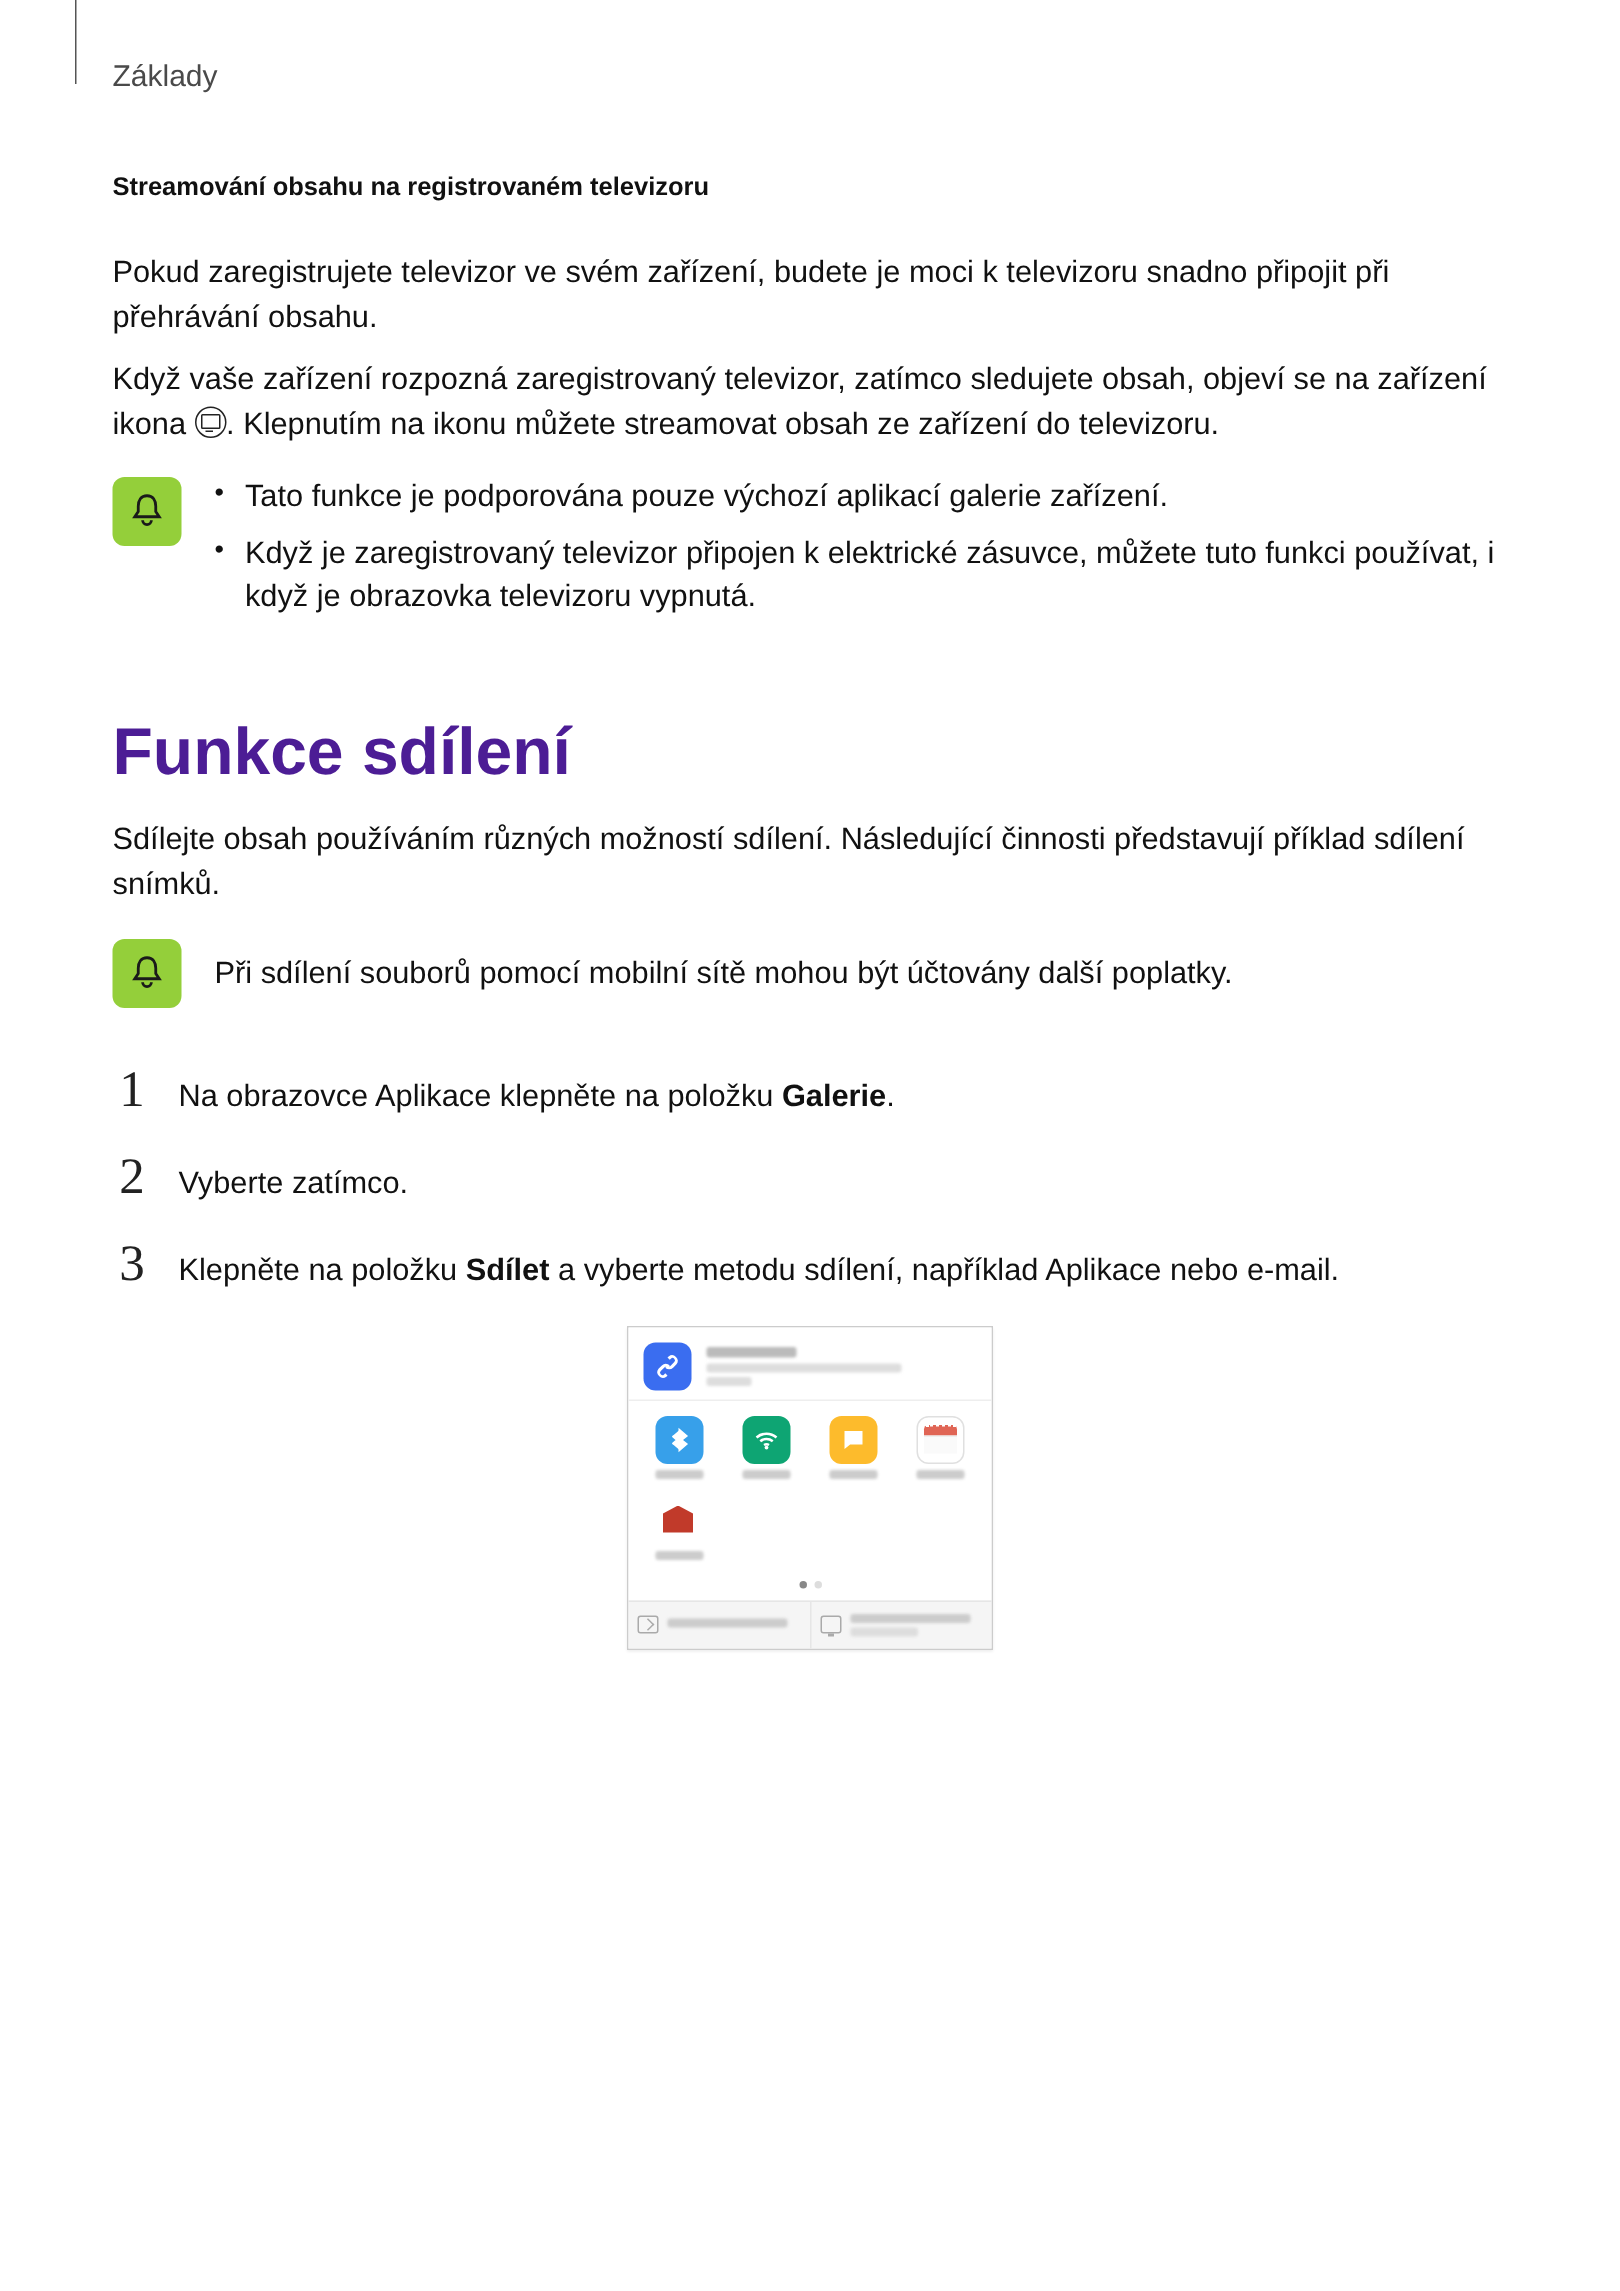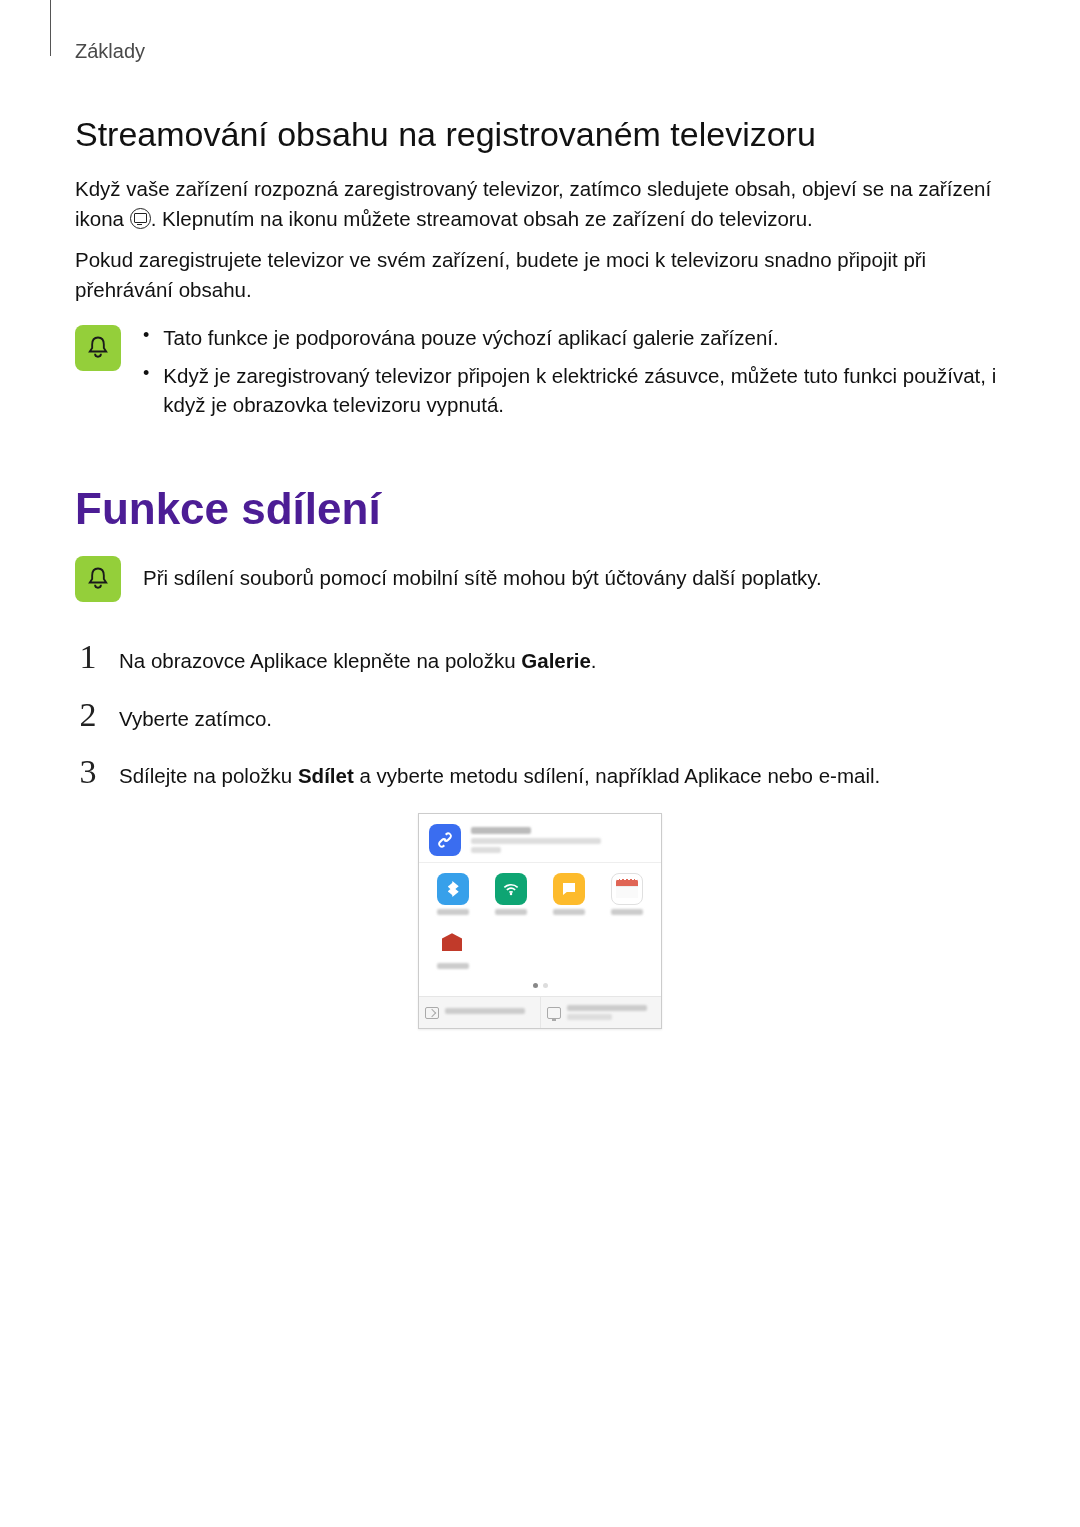--- a/index.html
+++ b/index.html
@@ -25,24 +25,24 @@
     height: 56px;
     background: #555;
   }
   .header {
     font-size: 20px;
     color: #4a4a4a;
     margin-left: 0px;
     margin-bottom: 52px;
   }
   .h3 {
-    font-size: 34px;
-    font-weight: normal;
+    font-size: 17px;
+    font-weight: bold;
     color: #111;
-    margin-bottom: 20px;
+    margin-bottom: 32px;
   }
   .p {
     font-size: 20.5px;
     line-height: 1.45;
     color: #111;
     margin-bottom: 12px;
   }
   .inline-icon {
     display: inline-block;
     vertical-align: -3px;
@@ -207,44 +207,45 @@
 </head>
 <body>
 
 <div class="vrule"></div>
 
 <div class="page">
 
   <div class="header">Základy</div>
 
   <div class="h3">Streamování obsahu na registrovaném televizoru</div>
+  <div class="p">Pokud zaregistrujete televizor ve svém zařízení, budete je moci k televizoru snadno připojit při přehrávání obsahu.</div>
   <div class="p">
     <span>Když vaše zařízení rozpozná zaregistrovaný televizor, zatímco sledujete obsah, objeví se na zařízení ikona </span><span class="inline-icon"></span><span>. Klepnutím na ikonu můžete streamovat obsah ze zařízení do televizoru.</span>
   </div>
-  <div class="p">Pokud zaregistrujete televizor ve svém zařízení, budete je moci k televizoru snadno připojit při přehrávání obsahu.</div>
 
   <div class="note-row">
     <div class="note-icon">
       <svg width="28" height="28" viewBox="0 0 24 24">
           <path fill="none" stroke="#1a1a1a" stroke-width="1.6" d="M12 3c-3.5 0-5 2.6-5 6v3l-2 3h14l-2-3V9c0-3.4-1.5-6-5-6zM9.5 17a2.5 2.5 0 0 0 5 0"></path>
         </svg>
     </div>
     <div class="note-bullets">
       <div class="bullet">
           <span class="dot">•</span>
           <span class="btxt">Tato funkce je podporována pouze výchozí aplikací galerie zařízení.</span>
         </div>
       <div class="bullet">
           <span class="dot">•</span>
           <span class="btxt">Když je zaregistrovaný televizor připojen k elektrické zásuvce, můžete tuto funkci používat, i když je obrazovka televizoru vypnutá.</span>
         </div>
     </div>
   </div>
 
   <div class="h1">Funkce sdílení</div>
+  <div class="p">Sdílejte obsah používáním různých možností sdílení. Následující činnosti představují příklad sdílení snímků.</div>
 
   <div class="note-simple">
     <div class="note-icon">
       <svg width="28" height="28" viewBox="0 0 24 24">
           <path fill="none" stroke="#1a1a1a" stroke-width="1.6" d="M12 3c-3.5 0-5 2.6-5 6v3l-2 3h14l-2-3V9c0-3.4-1.5-6-5-6zM9.5 17a2.5 2.5 0 0 0 5 0"></path>
         </svg>
     </div>
     <div class="ntxt">Při sdílení souborů pomocí mobilní sítě mohou být účtovány další poplatky.</div>
   </div>
 
@@ -258,21 +259,21 @@
   <div class="step">
     <div class="step-num">2</div>
     <div class="step-txt">
       <span>Vyberte zatímco.</span>
     </div>
   </div>
 
   <div class="step">
     <div class="step-num">3</div>
     <div class="step-txt">
-      <span>Sdílejte na položku </span><span class="b">Sdílet</span><span> a vyberte metodu sdílení, například Aplikace nebo e-mail.</span>
+      <span>Klepněte na položku </span><span class="b">Sdílet</span><span> a vyberte metodu sdílení, například Aplikace nebo e-mail.</span>
     </div>
   </div>
 
   <div class="share-card">
     <div class="share-top">
       <div class="link-icon">
         <svg width="18" height="18" viewBox="0 0 24 24">
             <path fill="#fff" d="M10 13a5 5 0 0 0 7 0l3-3a5 5 0 0 0-7-7l-1 1 2 2 1-1a2 2 0 0 1 3 3l-3 3a2 2 0 0 1-3 0zM14 11a5 5 0 0 0-7 0l-3 3a5 5 0 0 0 7 7l1-1-2-2-1 1a2 2 0 0 1-3-3l3-3a2 2 0 0 1 3 0z"></path>
           </svg>
       </div>

